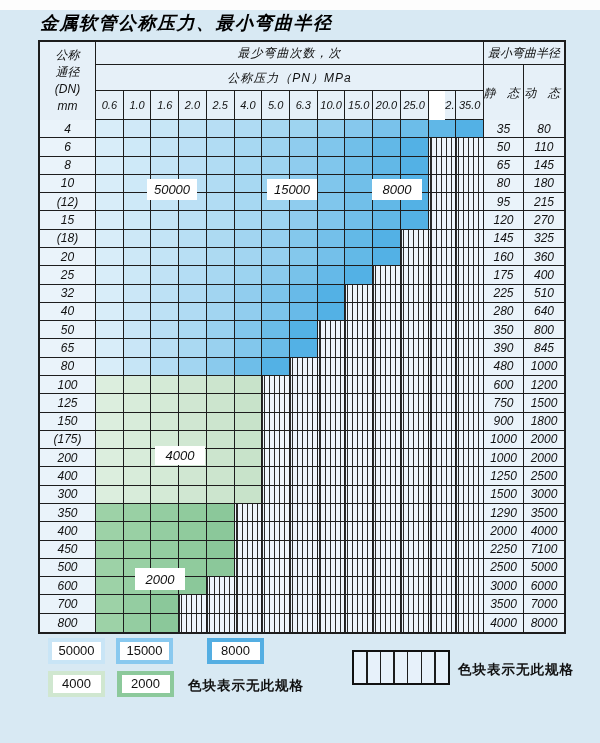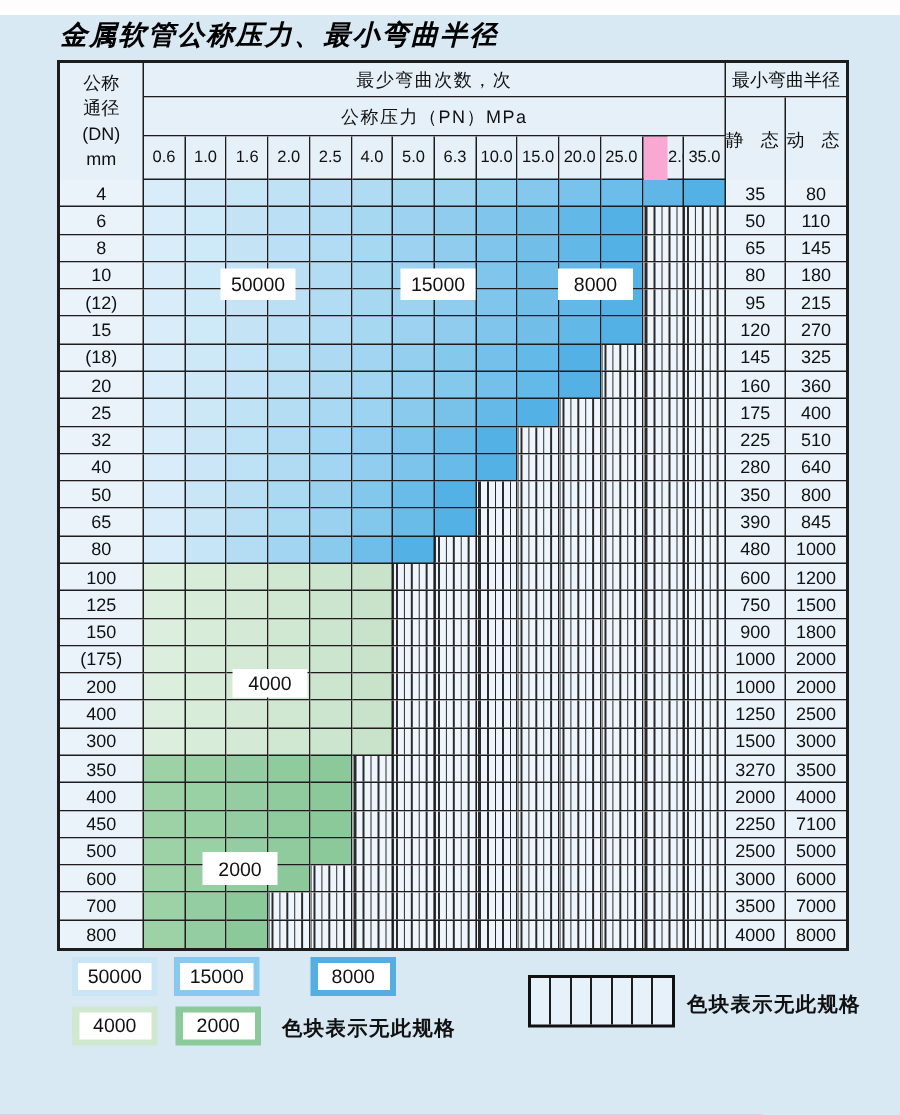--- a/index.html
+++ b/index.html
@@ -11,24 +11,25 @@
   }
   .top-strip{position:absolute;left:0;top:0;width:600px;height:10px;background:#fdfdfd;}
   .page-title{
     position:absolute;left:40px;top:11px;font-size:18px;font-weight:bold;
     letter-spacing:1.5px;color:#000;font-family:"DejaVu Serif","Liberation Serif",serif;
     font-style:italic;
   }
   
   .spec-table{
     position:absolute;left:38px;top:40px;width:528px;height:594px;
-    box-sizing:border-box;border:2px solid #1d1d1d;background:#f9a8d4;
+    box-sizing:border-box;border:2px solid #1d1d1d;background:#ffffff;
     display:grid;
     grid-template-columns:56px repeat(14,1fr) 40px 40px;
     grid-template-rows:23px 26px 29px repeat(28,1fr);
+    font-style:italic;
   }
   .cell{
     box-sizing:border-box;display:flex;align-items:center;justify-content:center;
     font-size:12px;line-height:1;overflow:hidden;white-space:nowrap;
   }
   .br{border-right:1px solid #1d1d1d;}
   .bb{border-bottom:1px solid #1d1d1d;}
   .hdr{background:#e6f0f8;}
   .lab{background:#eaf3fa;}
   .pv{font-size:11px;}
@@ -461,21 +462,21 @@
     <div class="cell br bb" style="grid-area: 25 / 6; background: rgb(139, 200, 154);"></div>
     <div class="cell hatch br bb" style="grid-area: 25 / 7;"></div>
     <div class="cell hatch br bb" style="grid-area: 25 / 8;"></div>
     <div class="cell hatch br bb" style="grid-area: 25 / 9;"></div>
     <div class="cell hatch br bb" style="grid-area: 25 / 10;"></div>
     <div class="cell hatch br bb" style="grid-area: 25 / 11;"></div>
     <div class="cell hatch br bb" style="grid-area: 25 / 12;"></div>
     <div class="cell hatch br bb" style="grid-area: 25 / 13;"></div>
     <div class="cell hatch br bb" style="grid-area: 25 / 14;"></div>
     <div class="cell hatch br bb" style="grid-area: 25 / 15;"></div>
-    <div class="cell lab br bb" style="grid-area: 25 / 16;">3270</div>
+    <div class="cell lab br bb" style="grid-area: 25 / 16;">1290</div>
     <div class="cell lab bb" style="grid-area: 25 / 17;">3500</div>
     <div class="cell lab br bb" style="grid-area: 26 / 1;">400</div>
     <div class="cell br bb" style="grid-area: 26 / 2; background: rgb(157, 210, 167);"></div>
     <div class="cell br bb" style="grid-area: 26 / 3; background: rgb(153, 208, 164);"></div>
     <div class="cell br bb" style="grid-area: 26 / 4; background: rgb(148, 205, 161);"></div>
     <div class="cell br bb" style="grid-area: 26 / 5; background: rgb(144, 203, 157);"></div>
     <div class="cell br bb" style="grid-area: 26 / 6; background: rgb(139, 200, 154);"></div>
     <div class="cell hatch br bb" style="grid-area: 26 / 7;"></div>
     <div class="cell hatch br bb" style="grid-area: 26 / 8;"></div>
     <div class="cell hatch br bb" style="grid-area: 26 / 9;"></div>

